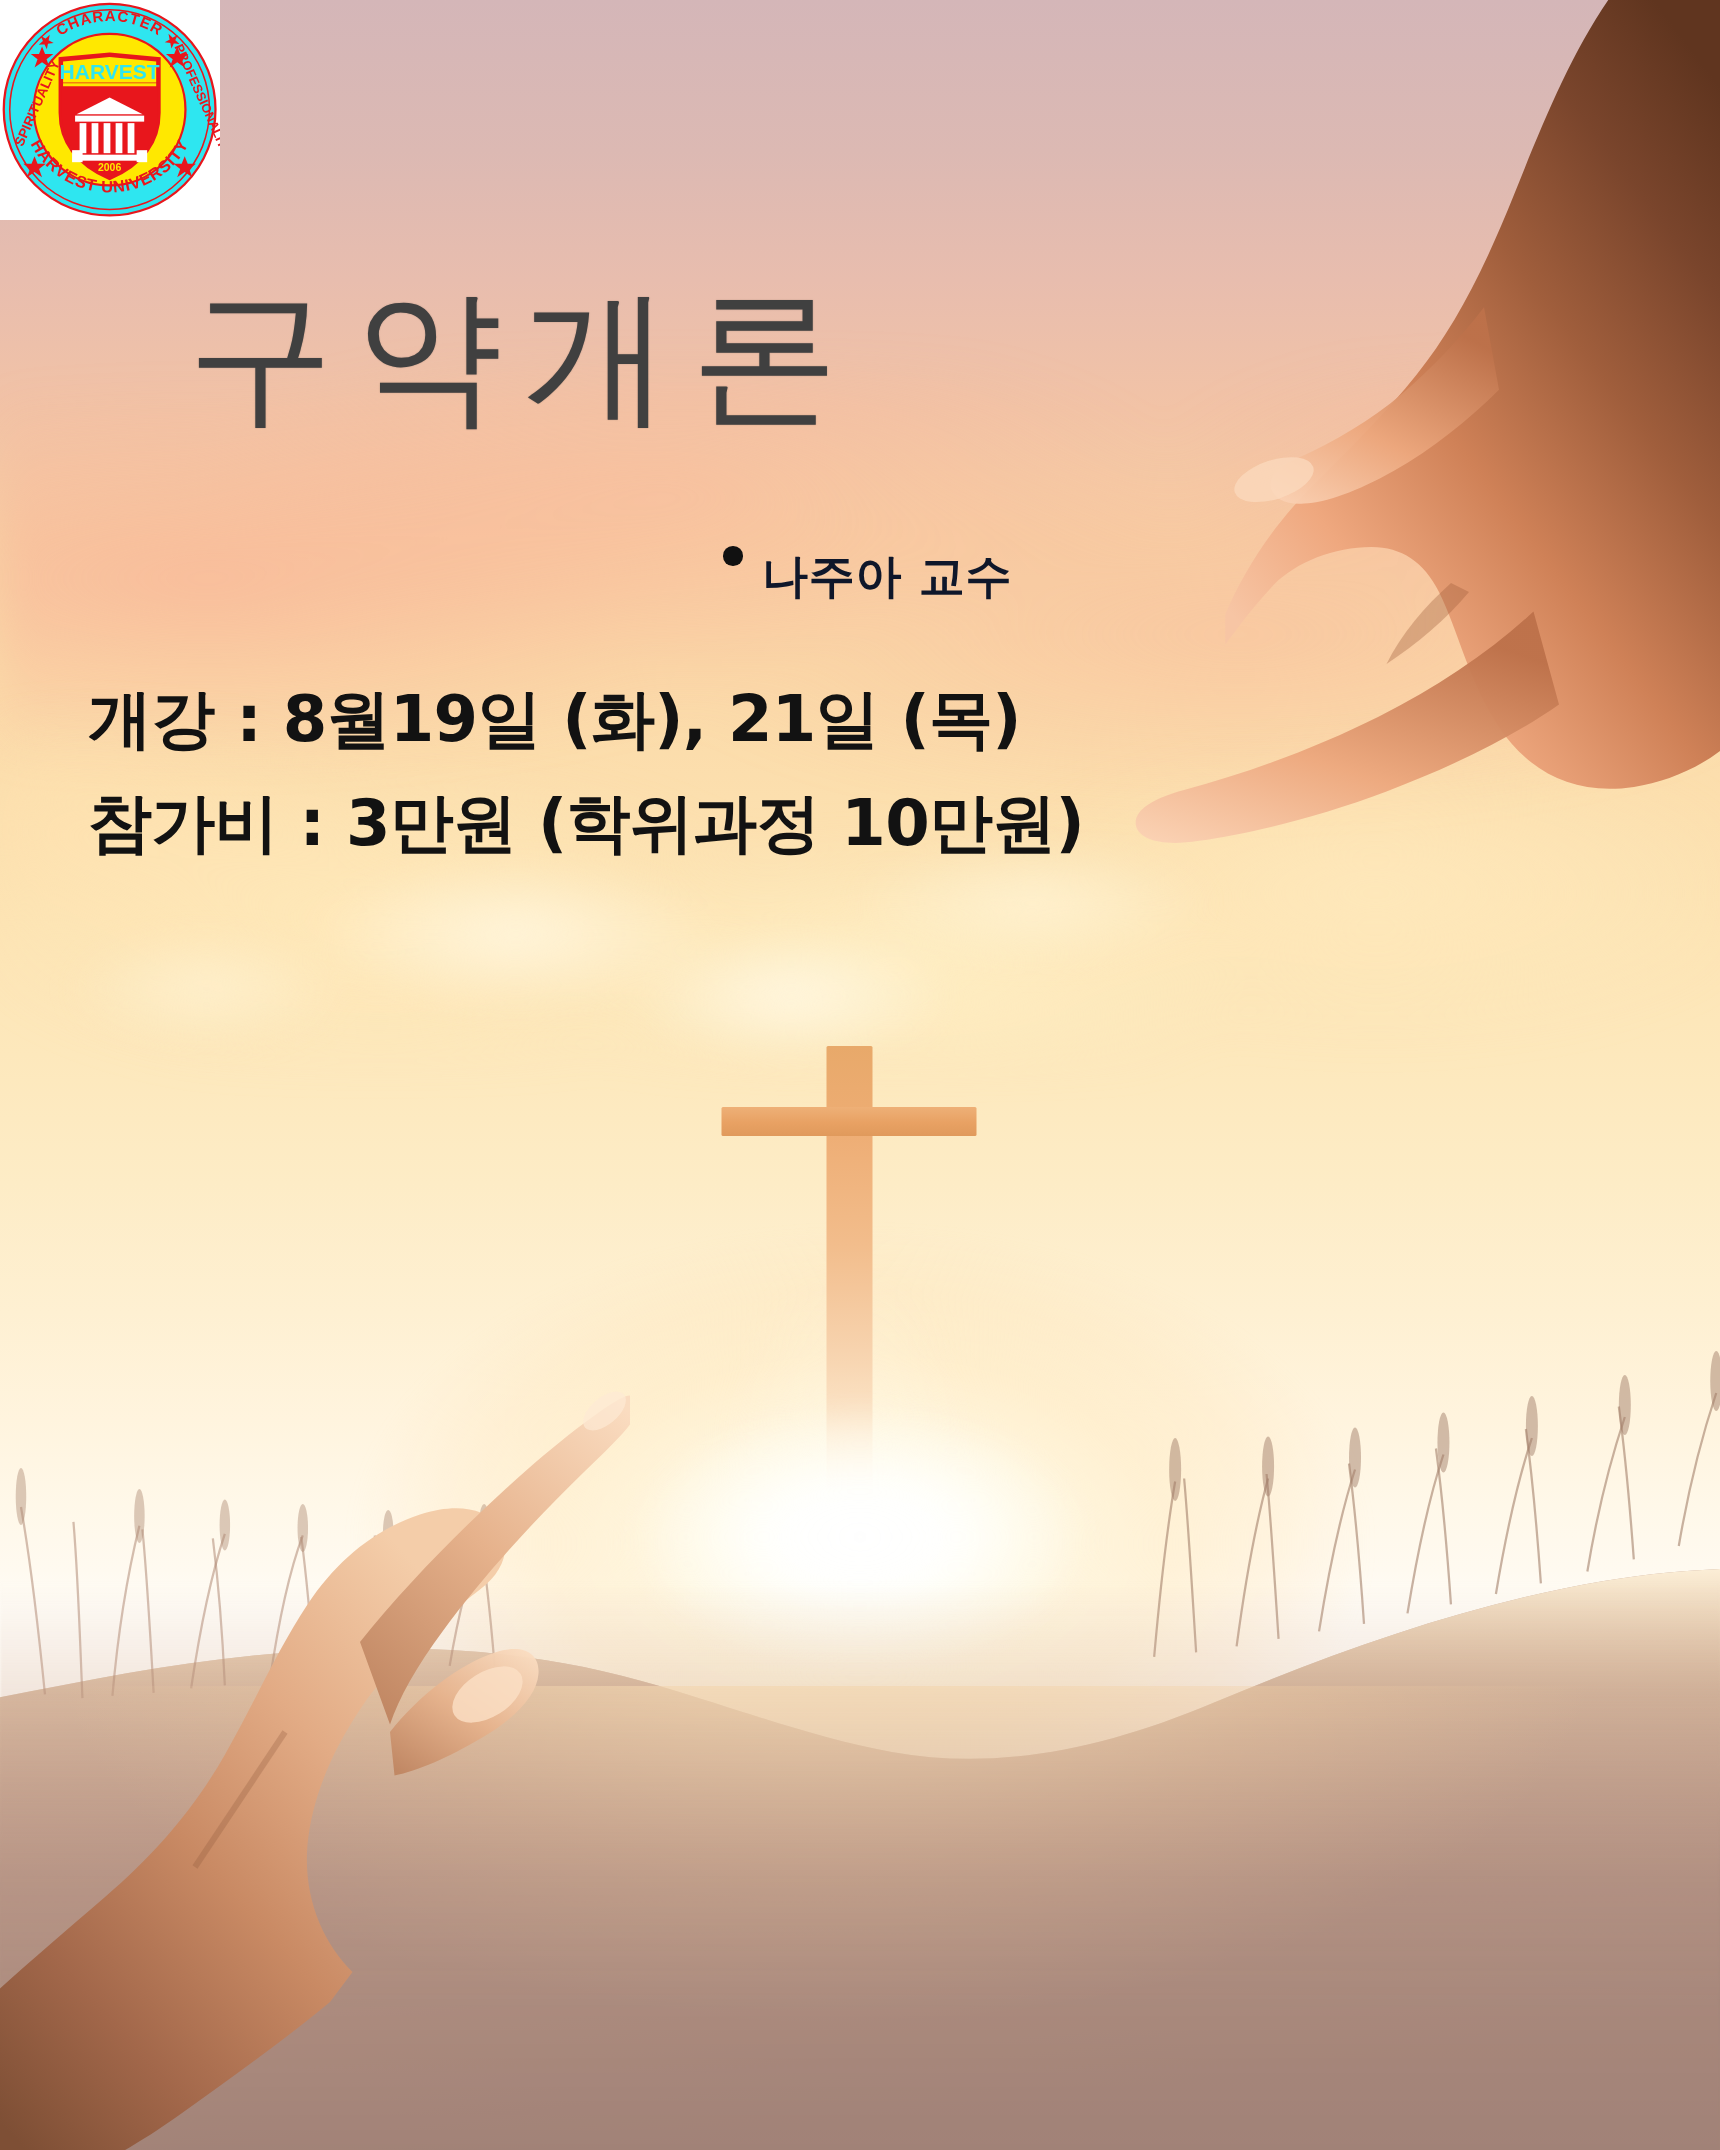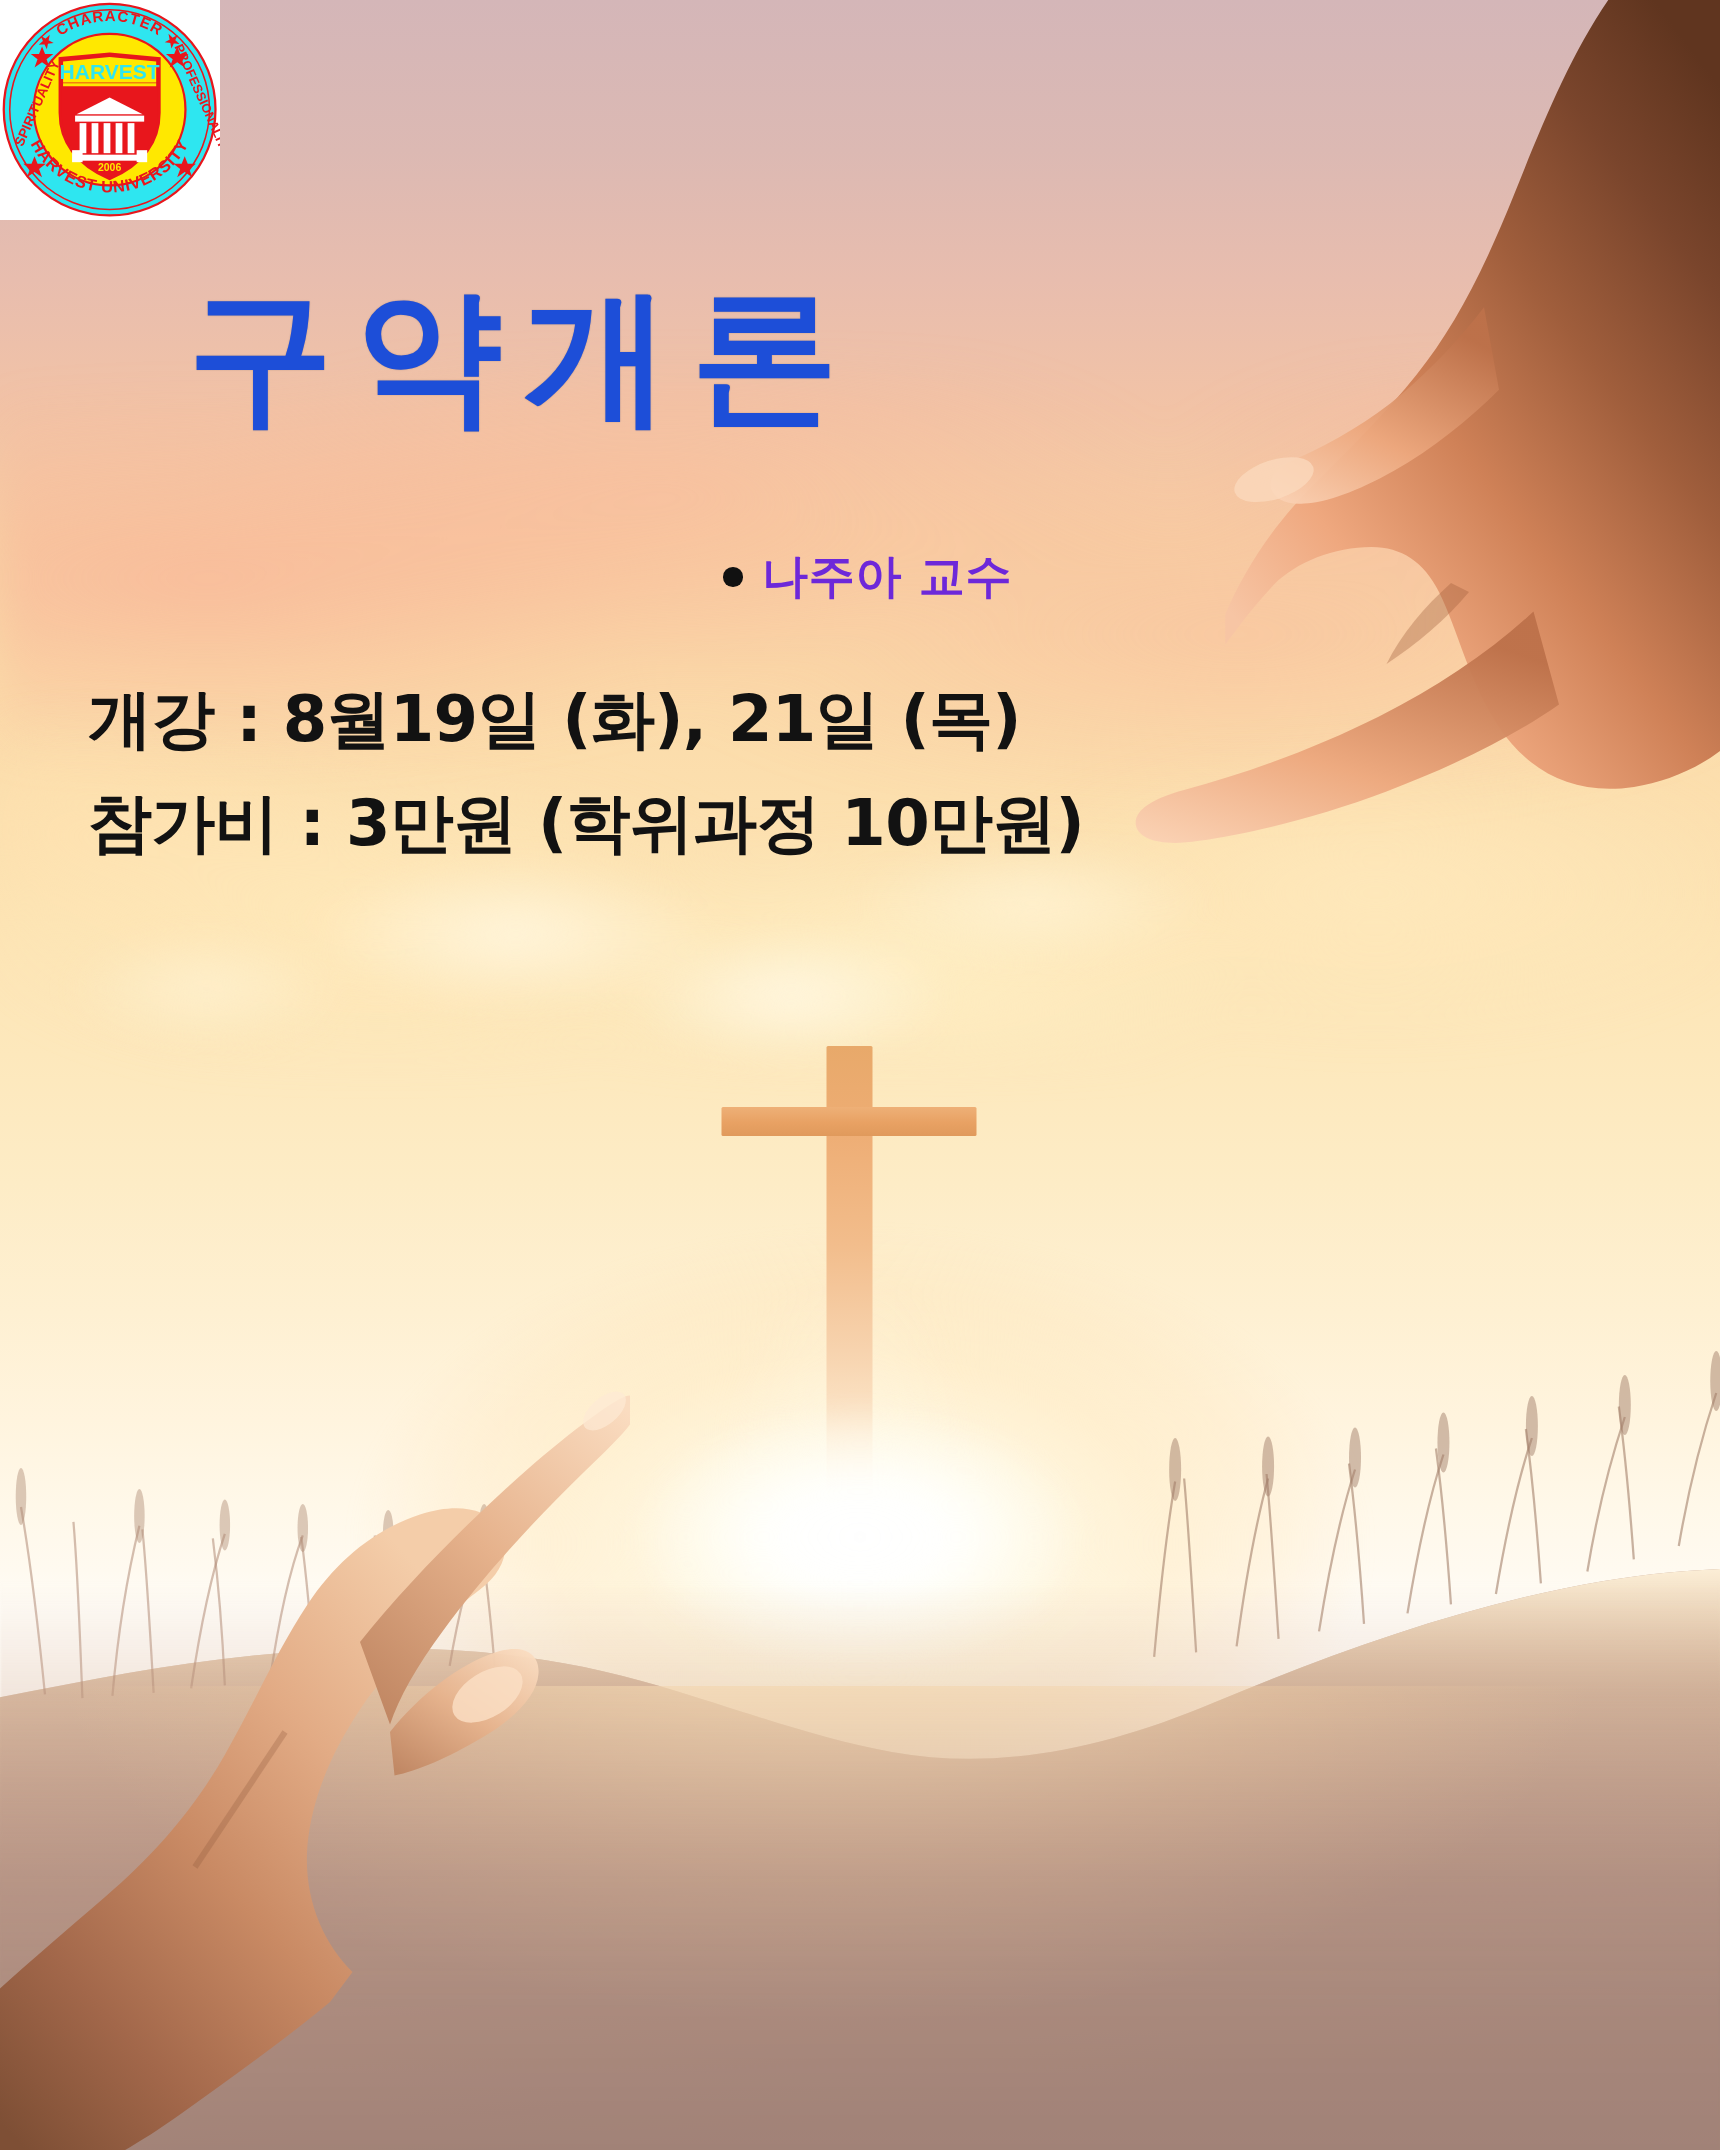--- a/index.html
+++ b/index.html
@@ -167,37 +167,37 @@
     width:220px; height:220px;
     background:#ffffff;
     overflow:hidden;
   }
   .logo-box svg{display:block;width:220px;height:220px;}
 
   
   .title{
     position:absolute; left:187px; top:279px;
     font-size:147px;
-    font-weight:700;
+    font-weight:400;
     letter-spacing:21px;
-    color:#1d4ed8;
+    color:#404040;
     line-height:1.06;
     white-space:nowrap;
     font-family:"DejaVu Sans", sans-serif;
     text-shadow:0 0 1.5px rgba(0,0,0,.25);
   }
 
   .presenter{
     position:absolute; left:723px; top:546px;
     font-size:46px;
     font-weight:700;
-    color:#6d28d9;
+    color:#0f172a;
     letter-spacing:0.7px;
     white-space:nowrap;
-    display:flex; align-items:center; gap:19.5px;
+    display:flex; gap:19.5px;
     font-family:"DejaVu Sans", sans-serif;
   }
   .presenter .bullet{
     width:19.5px;height:19.5px;border-radius:50%;background:#111;display:inline-block;flex:0 0 auto;
   }
 
   .details{
     position:absolute; left:88px; top:667px;
     width:1274px;
   }

